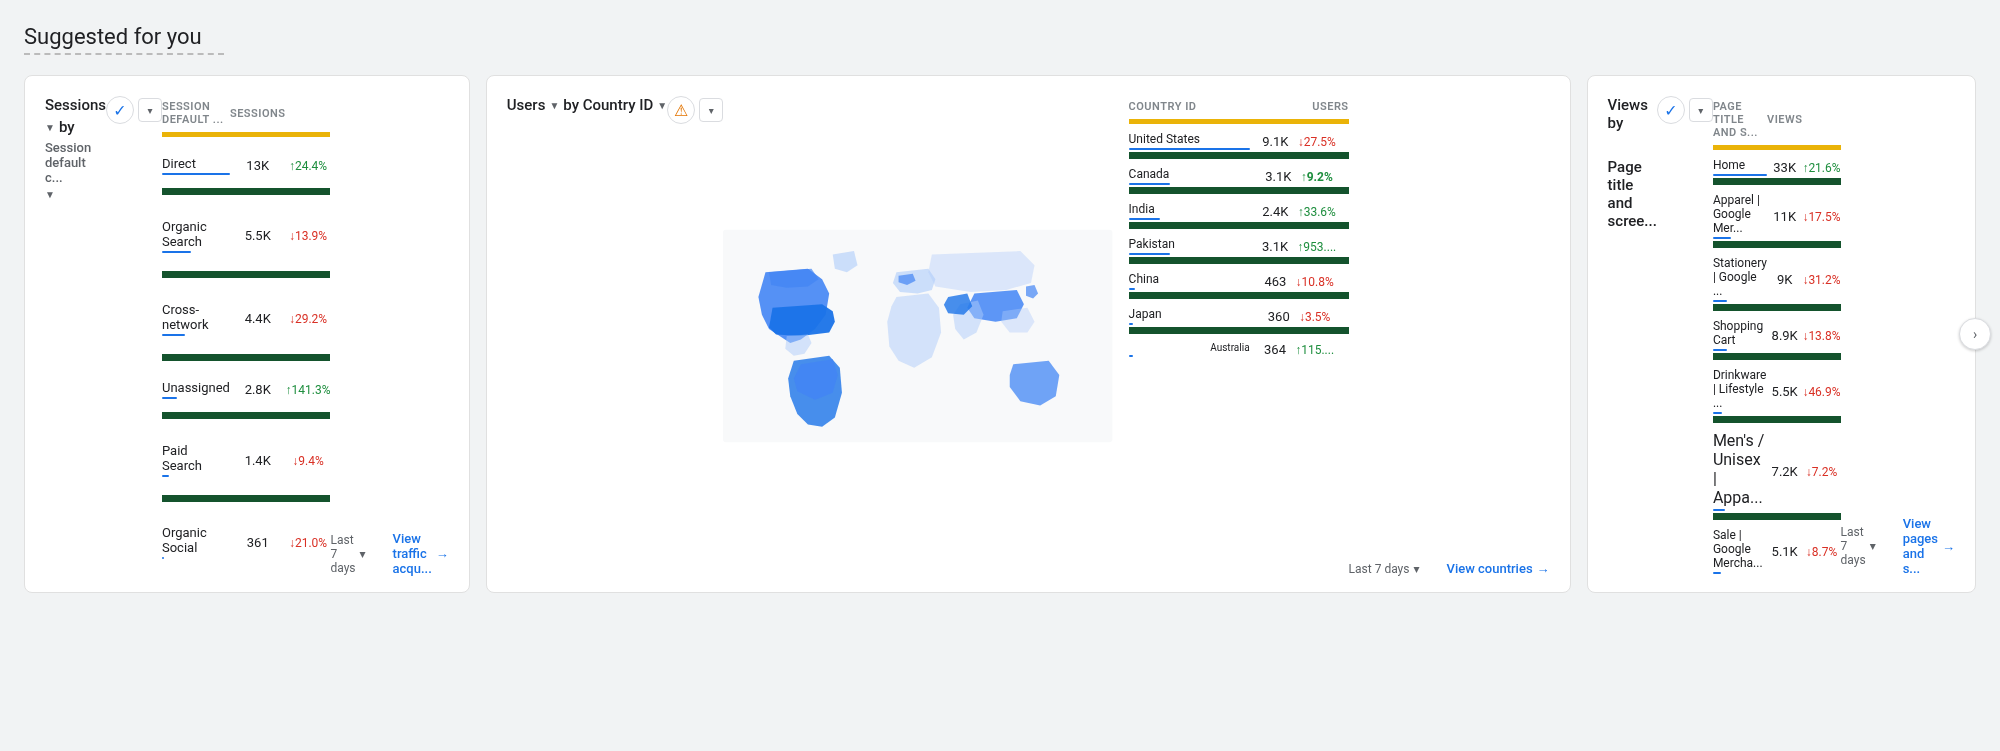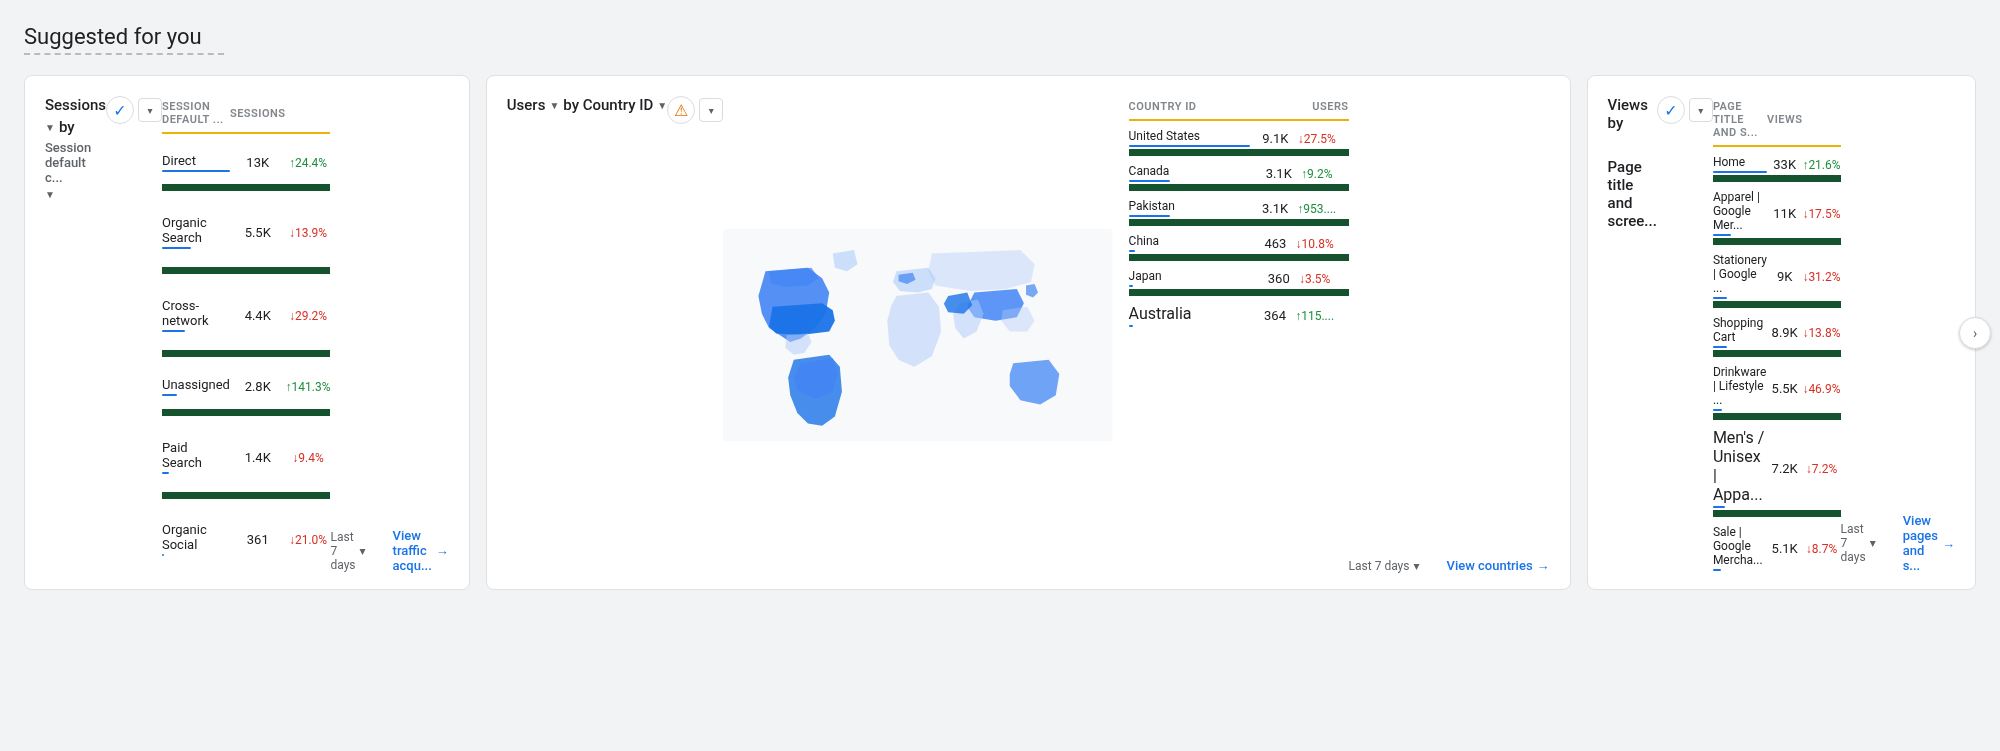--- a/index.html
+++ b/index.html
@@ -99,21 +99,21 @@
       width: 100%;
       border-collapse: collapse;
     }
     .data-table th {
       text-align: left;
       font-size: 11px;
       font-weight: 600;
       color: #80868b;
       letter-spacing: 0.5px;
       padding: 4px 0 6px 0;
-      border-bottom: 2px solid #eab308;
+      border-bottom: 5px solid #eab308;
       text-transform: uppercase;
     }
     .data-table th.right { text-align: right; }
     .data-table td {
       padding: 8px 0 2px 0;
       font-size: 13px;
       color: #202124;
       vertical-align: middle;
     }
     .data-table td.right { text-align: center; }
@@ -391,21 +391,31 @@
         <span class="change-down" style="margin-left:6px;">↓27.5%</span>
       </td>
     </tr>
               <tr>
       <td style="font-size:12px;">
         Canada
         <div class="bar-underline" style="width:34%; background:#1a73e8; height:2px; margin-top:2px;"></div>
       </td>
       <td class="right">
         <span class="value-num">3.1K</span>
-        <span class="change-up" style="margin-left:6px;">↑9.2%</span>
+        <span class="change-up" style="margin-left:6px;font-weight:bold;">↑9.2%</span>
+      </td>
+    </tr>
+              <tr>
+      <td style="font-size:12px;">
+        India
+        <div class="bar-underline" style="width:26%; background:#1a73e8; height:2px; margin-top:2px;"></div>
+      </td>
+      <td class="right">
+        <span class="value-num">2.4K</span>
+        <span class="change-up" style="margin-left:6px;">↑33.6%</span>
       </td>
     </tr>
               <tr>
       <td style="font-size:12px;">
         Pakistan
         <div class="bar-underline" style="width:34%; background:#1a73e8; height:2px; margin-top:2px;"></div>
       </td>
       <td class="right">
         <span class="value-num">3.1K</span>
         <span class="change-up" style="margin-left:6px;">↑953....</span>
@@ -425,21 +435,21 @@
       <td style="font-size:12px;">
         Japan
         <div class="bar-underline" style="width:4%; background:#1a73e8; height:2px; margin-top:2px;"></div>
       </td>
       <td class="right">
         <span class="value-num">360</span>
         <span class="change-down" style="margin-left:6px;">↓3.5%</span>
       </td>
     </tr>
               <tr>
-      <td style="font-size:16px;">
+      <td style="font-size:10px;text-align:right;">
         Australia
         <div class="bar-underline" style="width:4%; background:#1a73e8; height:2px; margin-top:2px;"></div>
       </td>
       <td class="right">
         <span class="value-num">364</span>
         <span class="change-up" style="margin-left:6px;">↑115....</span>
       </td>
     </tr>
             </tbody>
         </table>

